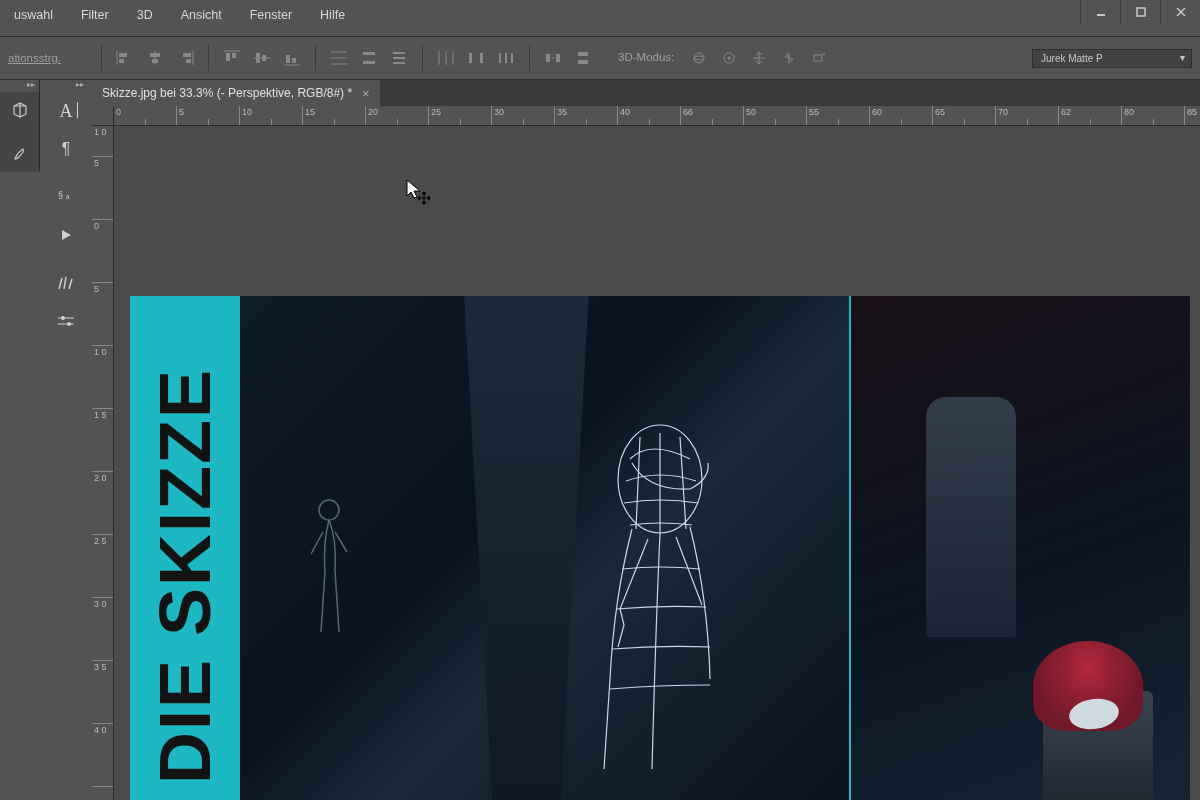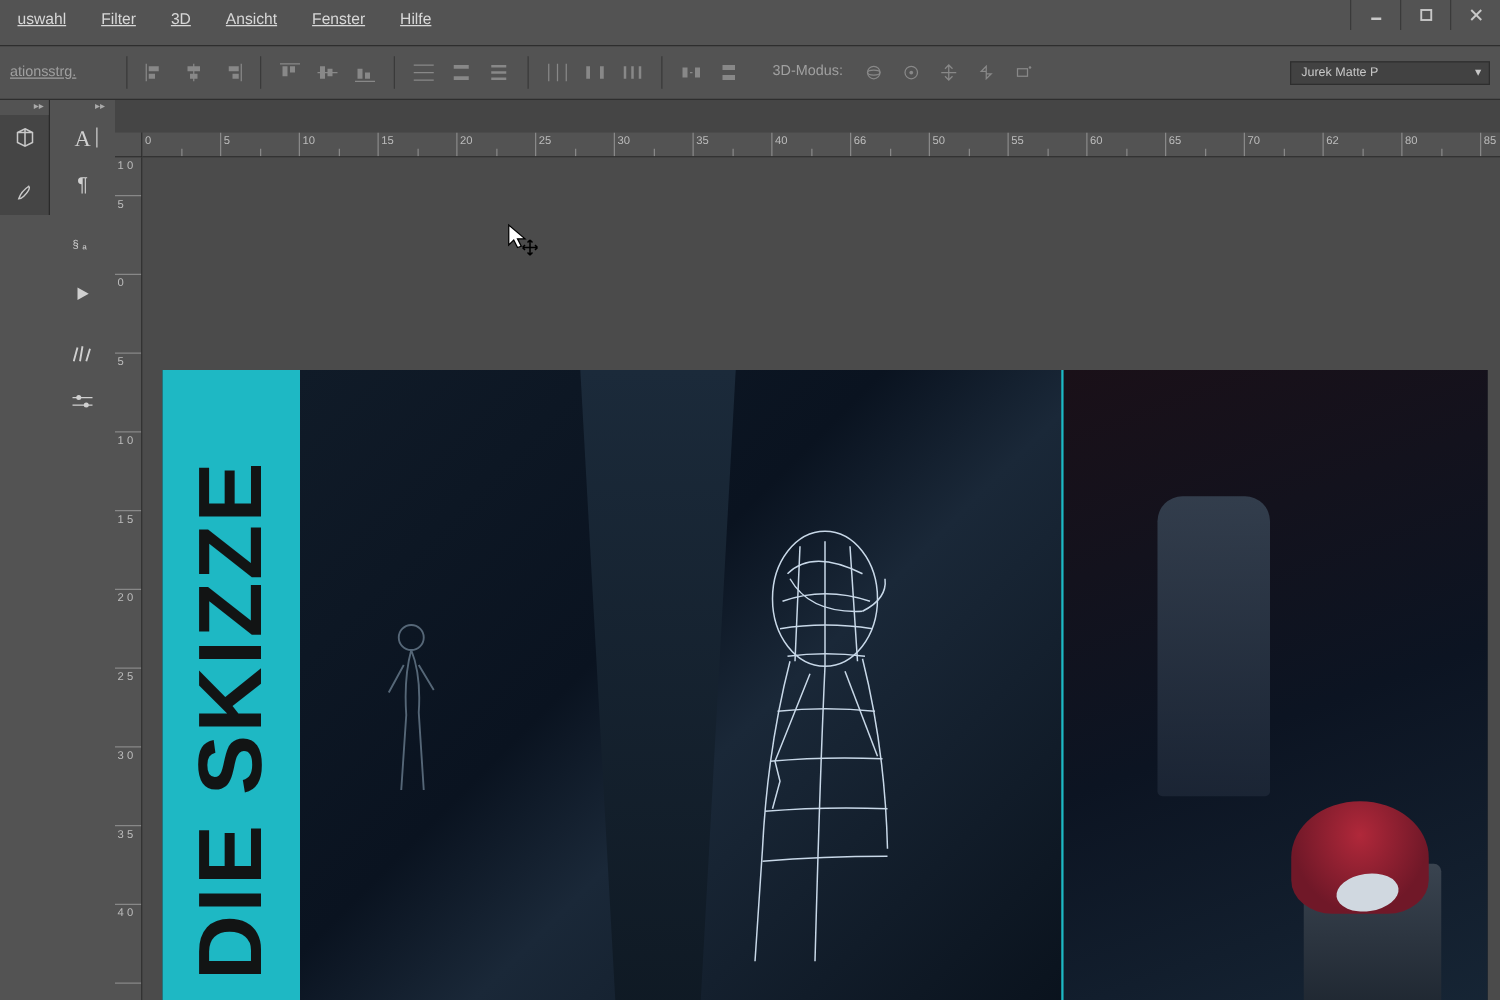--- a/index.html
+++ b/index.html
@@ -5,21 +5,21 @@
 * { margin: 0; padding: 0; box-sizing: border-box; font-family: "Segoe UI", Tahoma, sans-serif; }
 body { background: #535353; color: #c8c8c8; width: 1200px; height: 800px; overflow: hidden; position: relative; }
 
 
 .win-controls { position: absolute; top: 0; right: 0; display: flex; background: #535353; }
 .win-btn { width: 40px; height: 24px; display: flex; align-items: center; justify-content: center; color: #c8c8c8; cursor: pointer; border-left: 1px solid #3a3a3a; }
 .win-btn svg { width: 12px; height: 12px; }
 
 
 .menubar { position: absolute; top: 4px; left: 0; display: flex; gap: 0; height: 22px; align-items: center; }
-.menu-item { padding: 2px 14px; font-size: 12.5px; color: #d8d8d8; cursor: pointer; text-decoration: underline; }
+.menu-item { padding: 2px 14px; font-size: 12.5px; color: #d8d8d8; cursor: pointer; }
 
 
 .options-bar { position: absolute; top: 36px; left: 0; right: 0; height: 44px; background: #535353; border-top: 1px solid #2e2e2e; border-bottom: 1px solid #2e2e2e; display: flex; align-items: center; padding: 0 8px; }
 .opt-label { font-size: 11.5px; color: #a0a0a0; margin-right: 32px; text-decoration: underline; }
 .opt-divider { width: 1px; height: 26px; background: #3a3a3a; margin: 0 8px; }
 .opt-icon { width: 26px; height: 26px; display: flex; align-items: center; justify-content: center; color: #888; cursor: pointer; margin: 0 2px; }
 .opt-icon svg { width: 18px; height: 16px; }
 .mode-label { font-size: 11.5px; color: #a0a0a0; margin: 0 10px 3px 20px; }
 .workspace-select { margin-left: auto; background: #424242; border: 1px solid #2e2e2e; color: #c8c8c8; font-size: 10px; padding: 3px 24px 3px 8px; position: relative; width: 160px; cursor: pointer; }
 .workspace-select::after { content: "▾"; position: absolute; right: 6px; top: 2px; font-size: 10px; }
@@ -285,20 +285,26 @@
       <svg width="20" height="16" viewBox="0 0 20 16">
         <line x1="2" y1="5" x2="18" y2="5" stroke="currentColor"></line>
         <circle cx="7" cy="5" r="2" fill="currentColor"></circle>
         <line x1="2" y1="11" x2="18" y2="11" stroke="currentColor"></line>
         <circle cx="13" cy="11" r="2" fill="currentColor"></circle>
       </svg>
     </div>
 </div>
 
 <div class="doc-area">
+  <div class="tab-bar">
+    <div class="tab">
+      <span>Skizze.jpg bei 33.3% (- Perspektive, RGB/8#) *</span>
+      <span class="tab-close">×</span>
+    </div>
+  </div>
   <div class="ruler-corner"></div>
   <div class="ruler-h">
     <div class="tick">
         <span>0</span>
       </div>
     <div class="tick">
         <span>5</span>
       </div>
     <div class="tick">
         <span>10</span>

